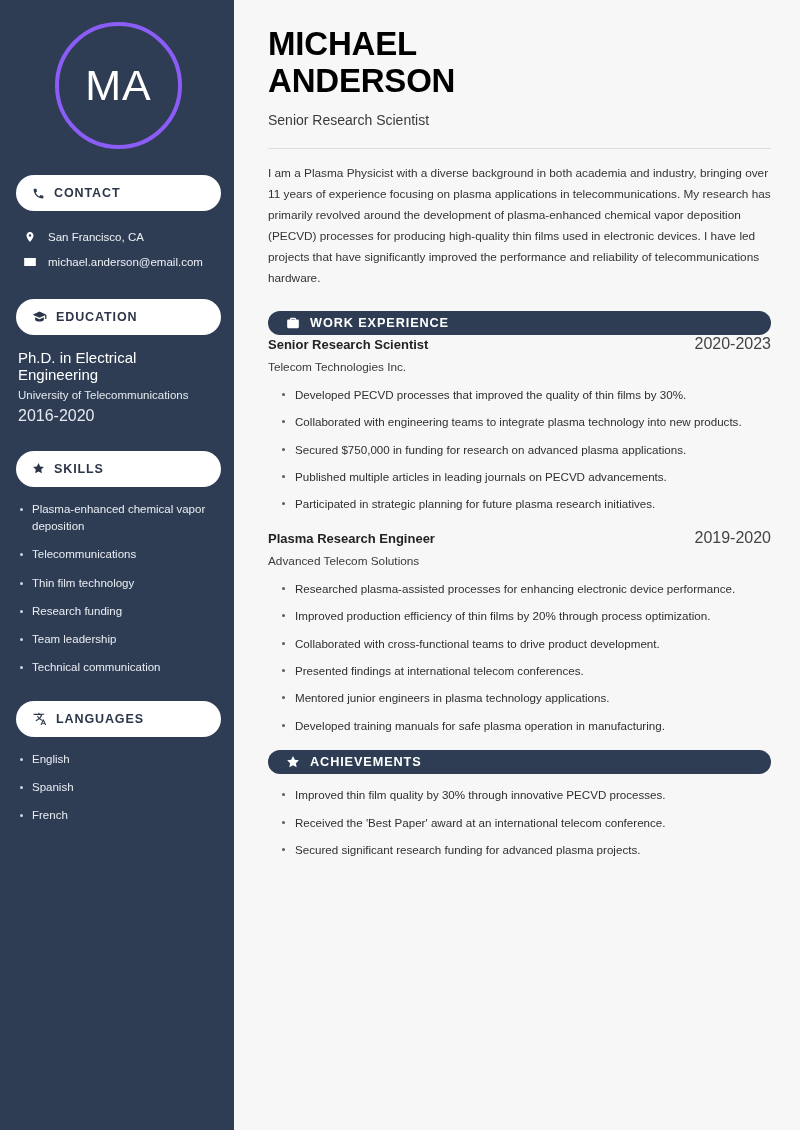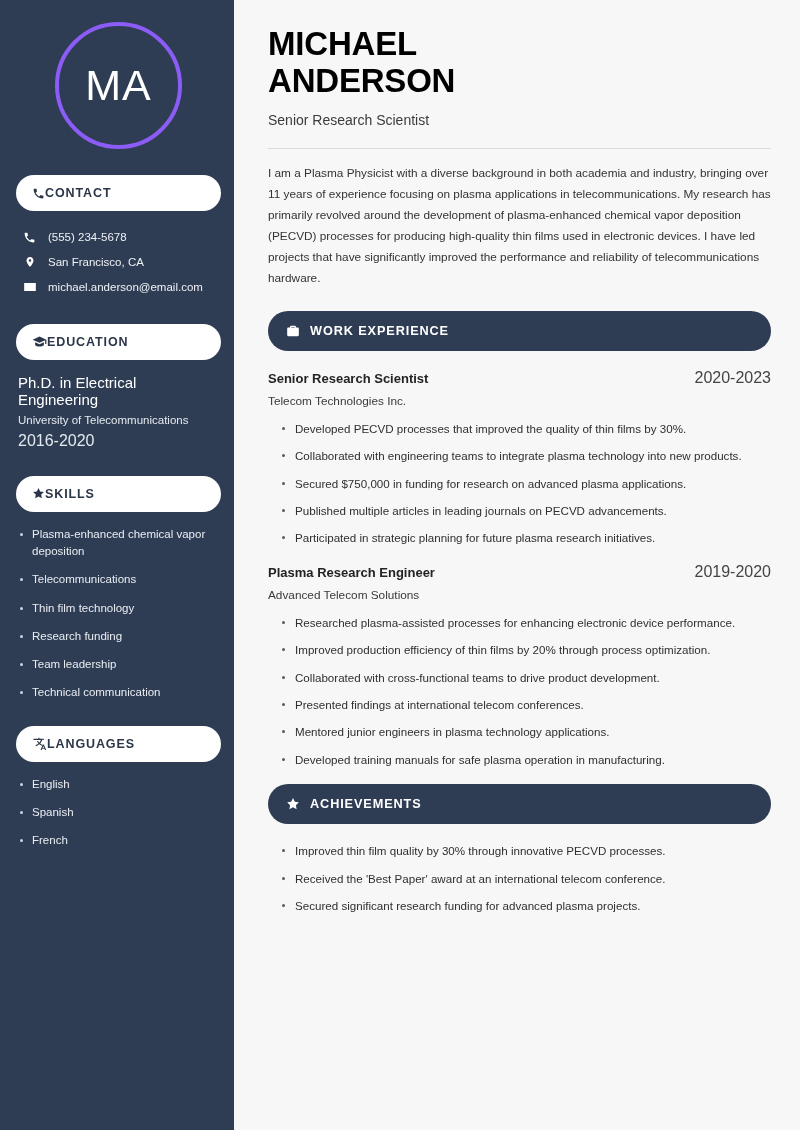--- a/index.html
+++ b/index.html
@@ -59,20 +59,21 @@
     font-family: "Liberation Sans", sans-serif;
   }
 
   .pill {
     background: #ffffff;
     color: #2b3648;
     border-radius: 999px;
     height: 36px;
     display: flex;
     align-items: center;
+    gap: 9px;
     padding: 16px 16px;
     font-size: 12.5px;
     font-weight: bold;
     letter-spacing: 0.9px;
     margin-bottom: 14px;
   }
   .pill .ico { display: flex; align-items: center; }
   .pill svg { display: block; }
 
   .contact-list { margin-bottom: 24px; }
@@ -159,29 +160,28 @@
     font-size: 11.8px;
     line-height: 1.78;
     color: #333333;
     margin-bottom: 22px;
   }
 
   .sec-head {
     background: #2e3d54;
     color: #ffffff;
     border-radius: 999px;
-    height: 40px;
+    height: 24px;
     display: flex;
     align-items: center;
     gap: 10px;
     padding: 0 18px;
     font-size: 12.7px;
     font-weight: bold;
     letter-spacing: 0.9px;
-    margin-bottom: 18px;
   }
   .sec-head .ico { display: flex; align-items: center; }
 
   .job { margin-bottom: 16px; }
   .job-top {
     display: flex;
     justify-content: space-between;
     align-items: baseline;
     gap: 14px;
   }
@@ -239,28 +239,20 @@
     <div class="pill">
       <span class="ico">
         <svg width="13" height="13" viewBox="0 0 24 24" fill="#2b3648">
           <path d="M6.6 10.8c1.4 2.8 3.8 5.2 6.6 6.6l2.2-2.2c.3-.3.7-.4 1-.2 1.2.4 2.4.6 3.6.6.6 0 1 .4 1 1V20c0 .6-.4 1-1 1C10.6 21 3 13.4 3 4c0-.6.4-1 1-1h3.5c.6 0 1 .4 1 1 0 1.3.2 2.5.6 3.6.1.4 0 .8-.2 1.1l-2.3 2.1z"></path>
         </svg>
       </span>
       <span>CONTACT</span>
     </div>
 
     <div class="contact-list">
-      <div class="contact-row">
-        <span class="ico">
-          <svg width="13" height="13" viewBox="0 0 24 24" fill="#ffffff">
-            <path d="M6.6 10.8c1.4 2.8 3.8 5.2 6.6 6.6l2.2-2.2c.3-.3.7-.4 1-.2 1.2.4 2.4.6 3.6.6.6 0 1 .4 1 1V20c0 .6-.4 1-1 1C10.6 21 3 13.4 3 4c0-.6.4-1 1-1h3.5c.6 0 1 .4 1 1 0 1.3.2 2.5.6 3.6.1.4 0 .8-.2 1.1l-2.3 2.1z"></path>
-          </svg>
-        </span>
-        <span>(555) 234-5678</span>
-      </div>
       <div class="contact-row">
         <span class="ico">
           <svg width="12" height="14" viewBox="0 0 24 24" fill="#ffffff">
             <path d="M12 2C8.1 2 5 5.1 5 9c0 5.2 7 13 7 13s7-7.8 7-13c0-3.9-3.1-7-7-7zm0 9.5A2.5 2.5 0 1 1 12 6.5a2.5 2.5 0 0 1 0 5z"></path>
           </svg>
         </span>
         <span>San Francisco, CA</span>
       </div>
       <div class="contact-row">
         <span class="ico">

